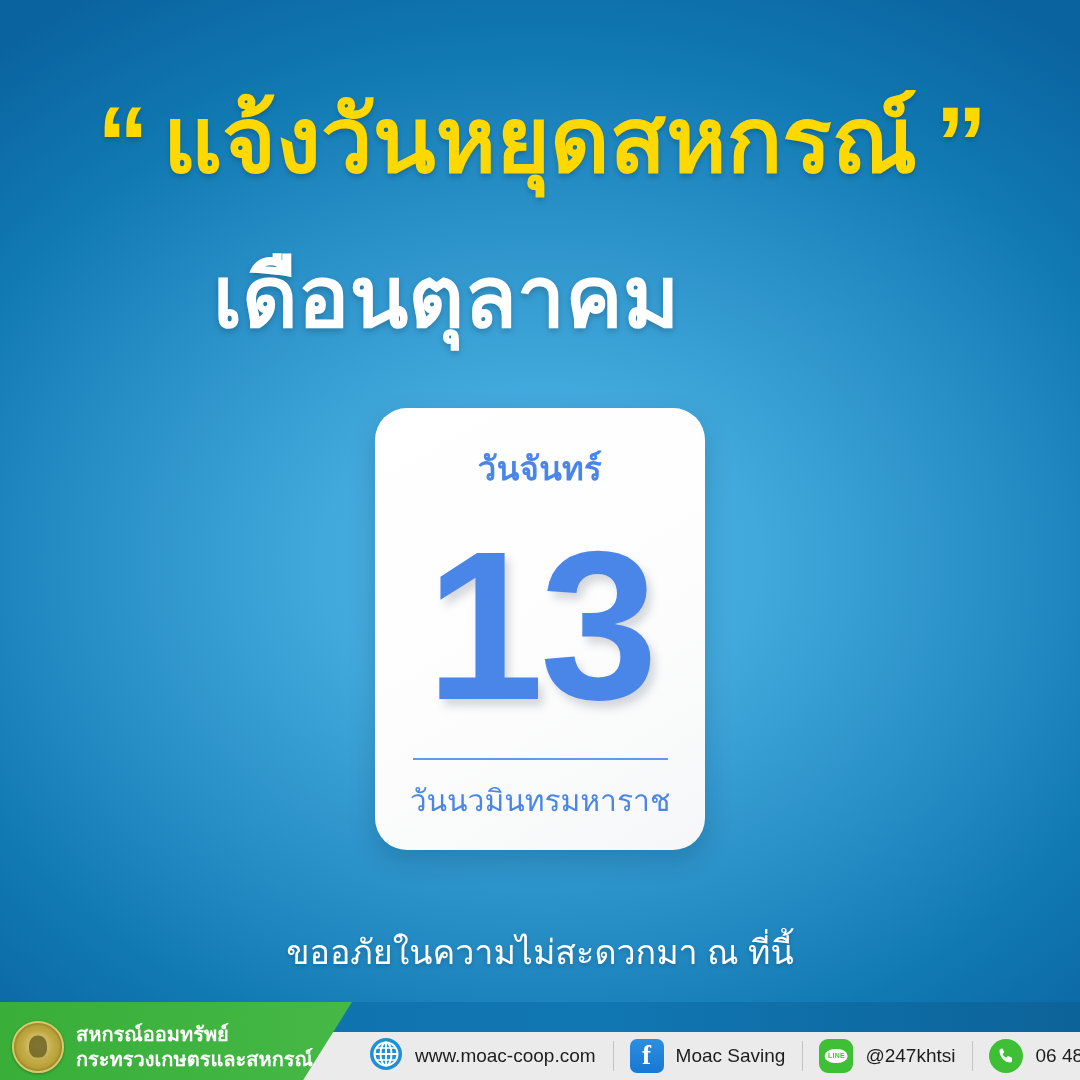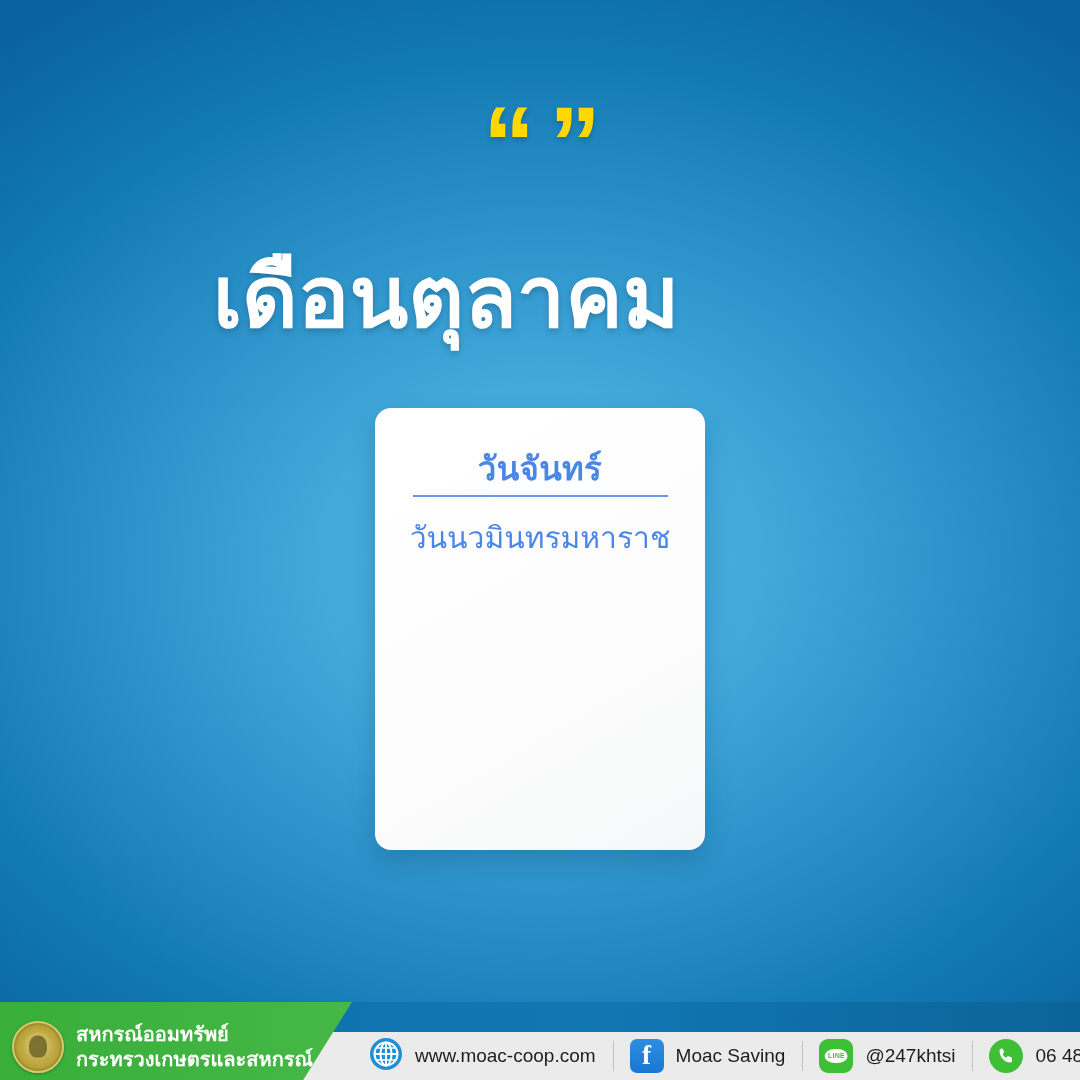--- a/index.html
+++ b/index.html
@@ -63,21 +63,21 @@
   .cards {
     position:absolute;
     top:408px; left:0; width:1080px;
     display:flex;
     justify-content:center;
     gap:90px;
   }
   .card {
     width:330px; height:442px;
     background:linear-gradient(150deg,#ffffff 0%,#fdfdfd 55%,#f6f7f8 100%);
-    border-radius:16px;
+    border-radius:32px;
     box-shadow:0 10px 26px rgba(0,40,70,.22);
     display:flex;
     flex-direction:column;
     align-items:center;
     padding:34px 18px 26px;
   }
   .card-day {
     color:#4a86e8;
     font-size:33px;
     font-weight:bold;
@@ -249,37 +249,40 @@
   }
 </style>
 </head>
 <body>
 
 <div id="poster">
 
   <div class="headline-wrap">
     <div class="headline">
       <span class="qmark">“</span>
+      <span>แจ้งวันหยุดสหกรณ์</span>
       <span class="qmark">”</span>
     </div>
   </div>
 
   <div class="subtitle">เดือนตุลาคม</div>
 
   <div class="cards">
 
     <div class="card">
       <div class="card-day">วันจันทร์</div>
+      <div class="card-num">13</div>
       <div class="card-rule"></div>
       <div class="card-holiday">วันนวมินทรมหาราช</div>
     </div>
 
 
   </div>
 
+  <div class="apology">ขออภัยในความไม่สะดวกมา ณ ที่นี้</div>
 
   <div class="footer">
     <div class="footer-blue"></div>
     <div class="footer-strip"></div>
 
     <div class="footer-green">
       <div class="seal"></div>
       <div class="coop-name">
         <span>สหกรณ์ออมทรัพย์</span>
         <span>กระทรวงเกษตรและสหกรณ์ จำกัด</span>

